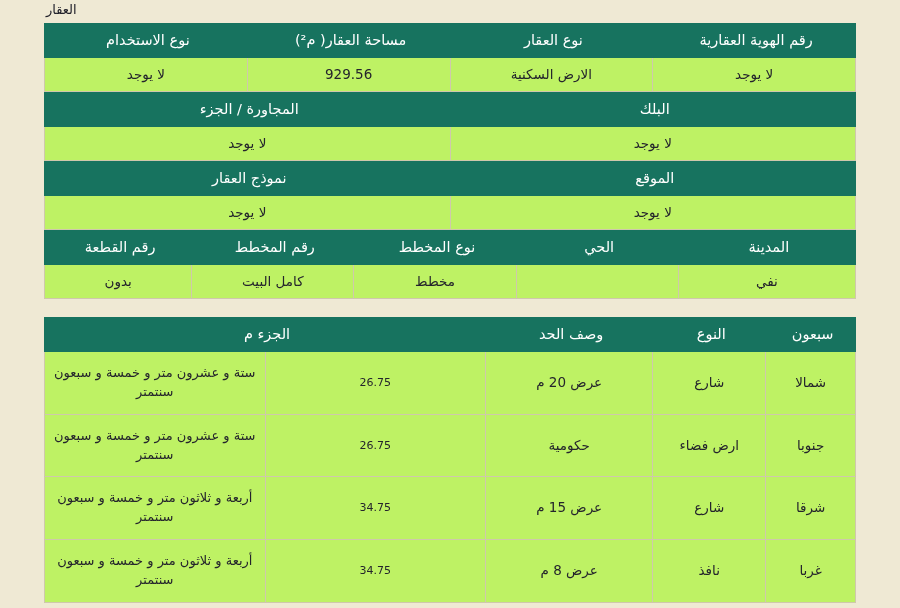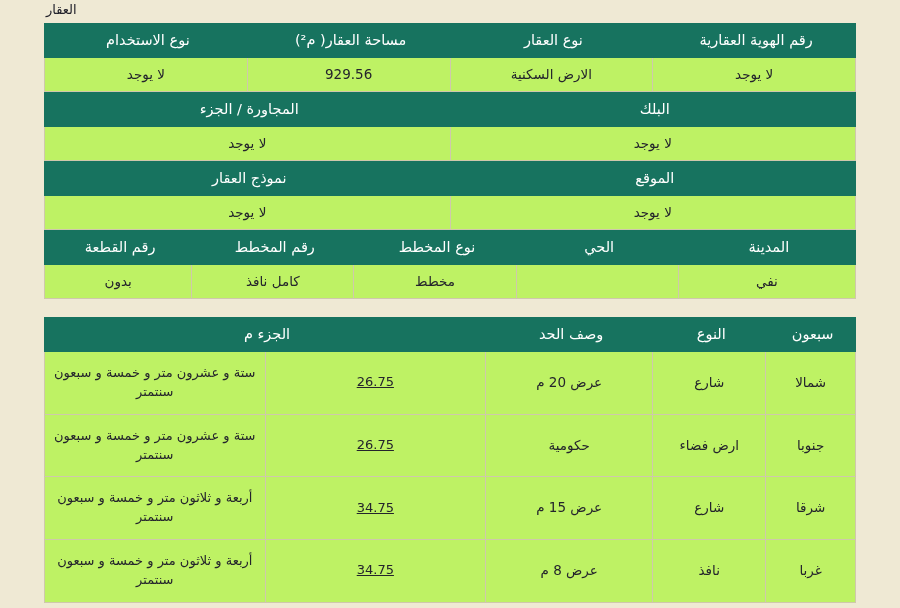--- a/index.html
+++ b/index.html
@@ -58,22 +58,21 @@
     height: 18px;
   }
   .bounds-table td {
     padding: 12px 6px;
     line-height: 1.45;
   }
   .bounds-table .desc-cell {
     font-size: 13px;
   }
   .bounds-table .len-cell {
-    font-size: 13px;
-    text-decoration: underline;
+    font-size: 11px;
   }
   .watermark {
     position: absolute;
     left: 480px;
     top: 548px;
     font-size: 30px;
     color: #b9b29a;
     opacity: .85;
     font-family: "DejaVu Sans", "Liberation Sans", sans-serif;
     letter-spacing: -1px;
@@ -136,21 +135,21 @@
       <th style="width:22%">المدينة</th>
       <th style="width:20%">الحي</th>
       <th style="width:20%">نوع المخطط</th>
       <th style="width:20%">رقم المخطط</th>
       <th style="width:18%">رقم القطعة</th>
     </tr>
     <tr>
       <td>نفي</td>
       <td></td>
       <td>مخطط</td>
-      <td>كامل نافذ</td>
+      <td>كامل البيت</td>
       <td>بدون</td>
     </tr>
   </tbody>
     </table>
 
   <div class="gap"></div>
 
   <table class="tbl bounds-table">
     <tbody>
         <tr>

